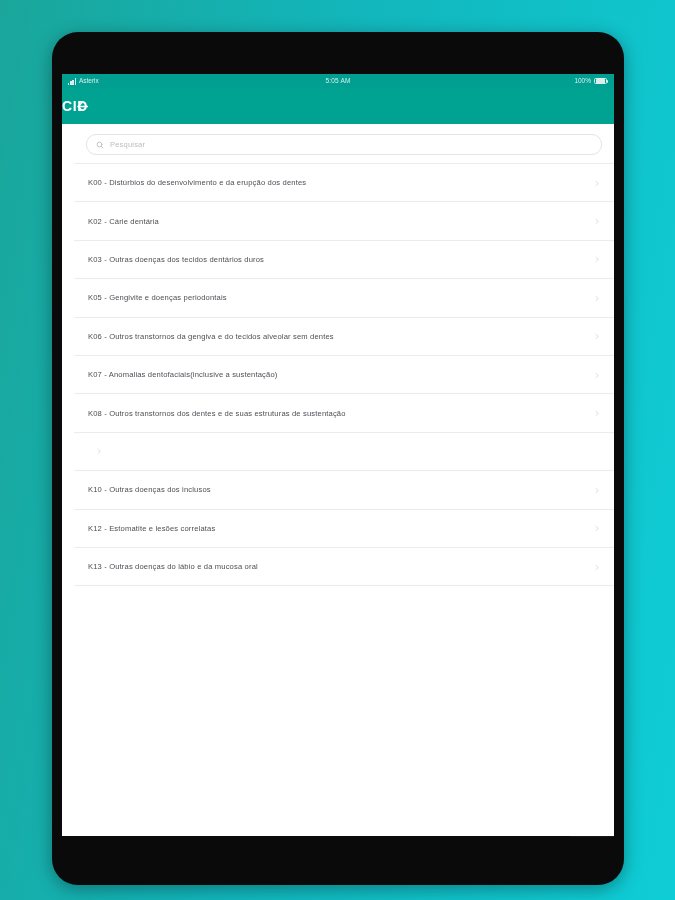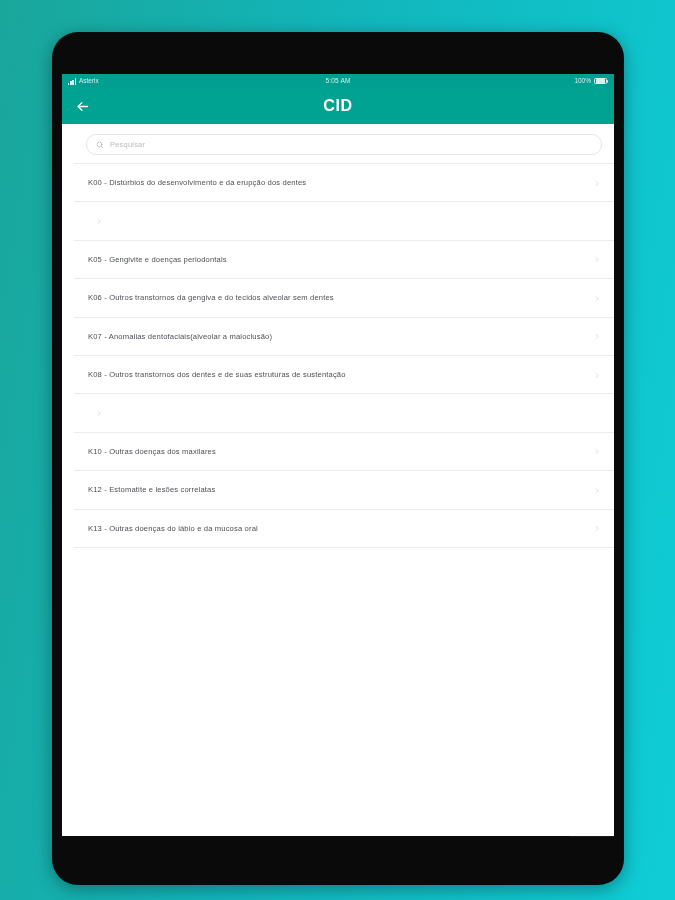--- a/index.html
+++ b/index.html
@@ -135,23 +135,22 @@
     display: flex;
     align-items: center;
     justify-content: center;
     cursor: pointer;
   }
   #back-button svg { display: block; }
   #app-title {
     position: absolute;
     left: 0;
     right: 0;
-    text-align: center;
     color: #ffffff;
-    font-size: 16px;
+    font-size: 14px;
     font-weight: bold;
     letter-spacing: 0.6px;
     pointer-events: none;
   }
 
   
   #content {
     background: #ffffff;
     height: 810px;
     overflow: hidden;
@@ -262,55 +261,62 @@
     </div>
 
     <div id="cid-list">
         <div class="list-item">
           <span class="list-item-label">K00 - Distúrbios do desenvolvimento e da erupção dos dentes</span>
           <span class="chevron-icon"><svg width="6" height="9" viewBox="0 0 24 24" fill="none" stroke="#cfd2d6" stroke-width="3" stroke-linecap="round" stroke-linejoin="round">
               <polyline points="8 4 17 12 8 20"></polyline>
             </svg></span>
         </div>
         <div class="list-item">
+          <span class="list-item-label">K02 - Cárie dentária</span>
+          <span class="chevron-icon"><svg width="6" height="9" viewBox="0 0 24 24" fill="none" stroke="#cfd2d6" stroke-width="3" stroke-linecap="round" stroke-linejoin="round">
+              <polyline points="8 4 17 12 8 20"></polyline>
+            </svg></span>
+        </div>
+        <div class="list-item">
+          <span class="list-item-label">K03 - Outras doenças dos tecidos dentários duros</span>
           <span class="chevron-icon"><svg width="6" height="9" viewBox="0 0 24 24" fill="none" stroke="#cfd2d6" stroke-width="3" stroke-linecap="round" stroke-linejoin="round">
               <polyline points="8 4 17 12 8 20"></polyline>
             </svg></span>
         </div>
         <div class="list-item">
           <span class="list-item-label">K05 - Gengivite e doenças periodontais</span>
           <span class="chevron-icon"><svg width="6" height="9" viewBox="0 0 24 24" fill="none" stroke="#cfd2d6" stroke-width="3" stroke-linecap="round" stroke-linejoin="round">
               <polyline points="8 4 17 12 8 20"></polyline>
             </svg></span>
         </div>
         <div class="list-item">
           <span class="list-item-label">K06 - Outros transtornos da gengiva e do tecidos alveolar sem dentes</span>
           <span class="chevron-icon"><svg width="6" height="9" viewBox="0 0 24 24" fill="none" stroke="#cfd2d6" stroke-width="3" stroke-linecap="round" stroke-linejoin="round">
               <polyline points="8 4 17 12 8 20"></polyline>
             </svg></span>
         </div>
         <div class="list-item">
-          <span class="list-item-label">K07 - Anomalias dentofaciais(alveolar a maloclusão)</span>
+          <span class="list-item-label">K07 - Anomalias dentofaciais(inclusive a sustentação)</span>
           <span class="chevron-icon"><svg width="6" height="9" viewBox="0 0 24 24" fill="none" stroke="#cfd2d6" stroke-width="3" stroke-linecap="round" stroke-linejoin="round">
               <polyline points="8 4 17 12 8 20"></polyline>
             </svg></span>
         </div>
         <div class="list-item">
           <span class="list-item-label">K08 - Outros transtornos dos dentes e de suas estruturas de sustentação</span>
           <span class="chevron-icon"><svg width="6" height="9" viewBox="0 0 24 24" fill="none" stroke="#cfd2d6" stroke-width="3" stroke-linecap="round" stroke-linejoin="round">
               <polyline points="8 4 17 12 8 20"></polyline>
             </svg></span>
         </div>
         <div class="list-item">
           <span class="chevron-icon"><svg width="6" height="9" viewBox="0 0 24 24" fill="none" stroke="#cfd2d6" stroke-width="3" stroke-linecap="round" stroke-linejoin="round">
               <polyline points="8 4 17 12 8 20"></polyline>
             </svg></span>
         </div>
         <div class="list-item">
-          <span class="list-item-label">K10 - Outras doenças dos maxilares</span>
+          <span class="list-item-label">K10 - Outras doenças dos inclusos</span>
           <span class="chevron-icon"><svg width="6" height="9" viewBox="0 0 24 24" fill="none" stroke="#cfd2d6" stroke-width="3" stroke-linecap="round" stroke-linejoin="round">
               <polyline points="8 4 17 12 8 20"></polyline>
             </svg></span>
         </div>
         <div class="list-item">
           <span class="list-item-label">K12 - Estomatite e lesões correlatas</span>
           <span class="chevron-icon"><svg width="6" height="9" viewBox="0 0 24 24" fill="none" stroke="#cfd2d6" stroke-width="3" stroke-linecap="round" stroke-linejoin="round">
               <polyline points="8 4 17 12 8 20"></polyline>
             </svg></span>
         </div>

